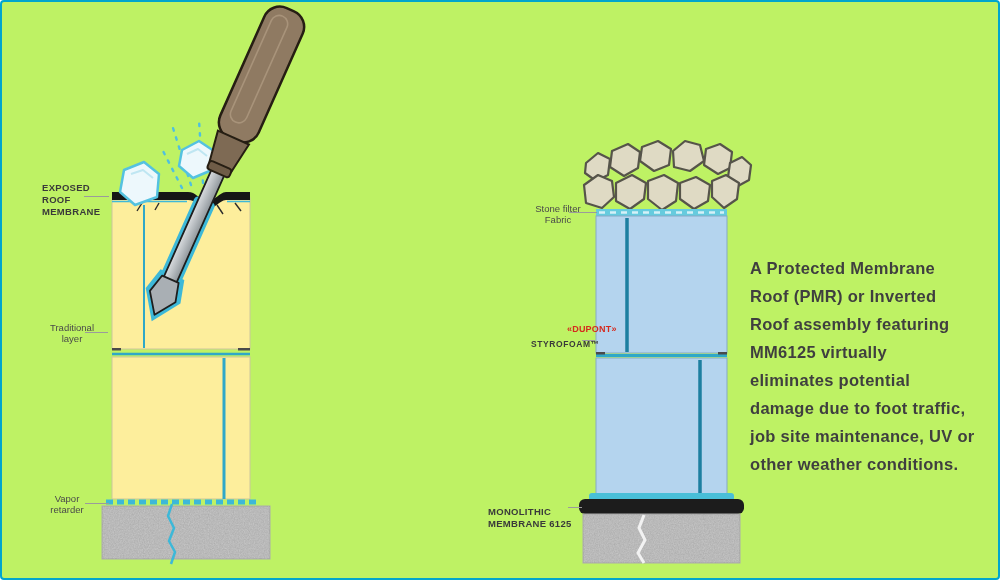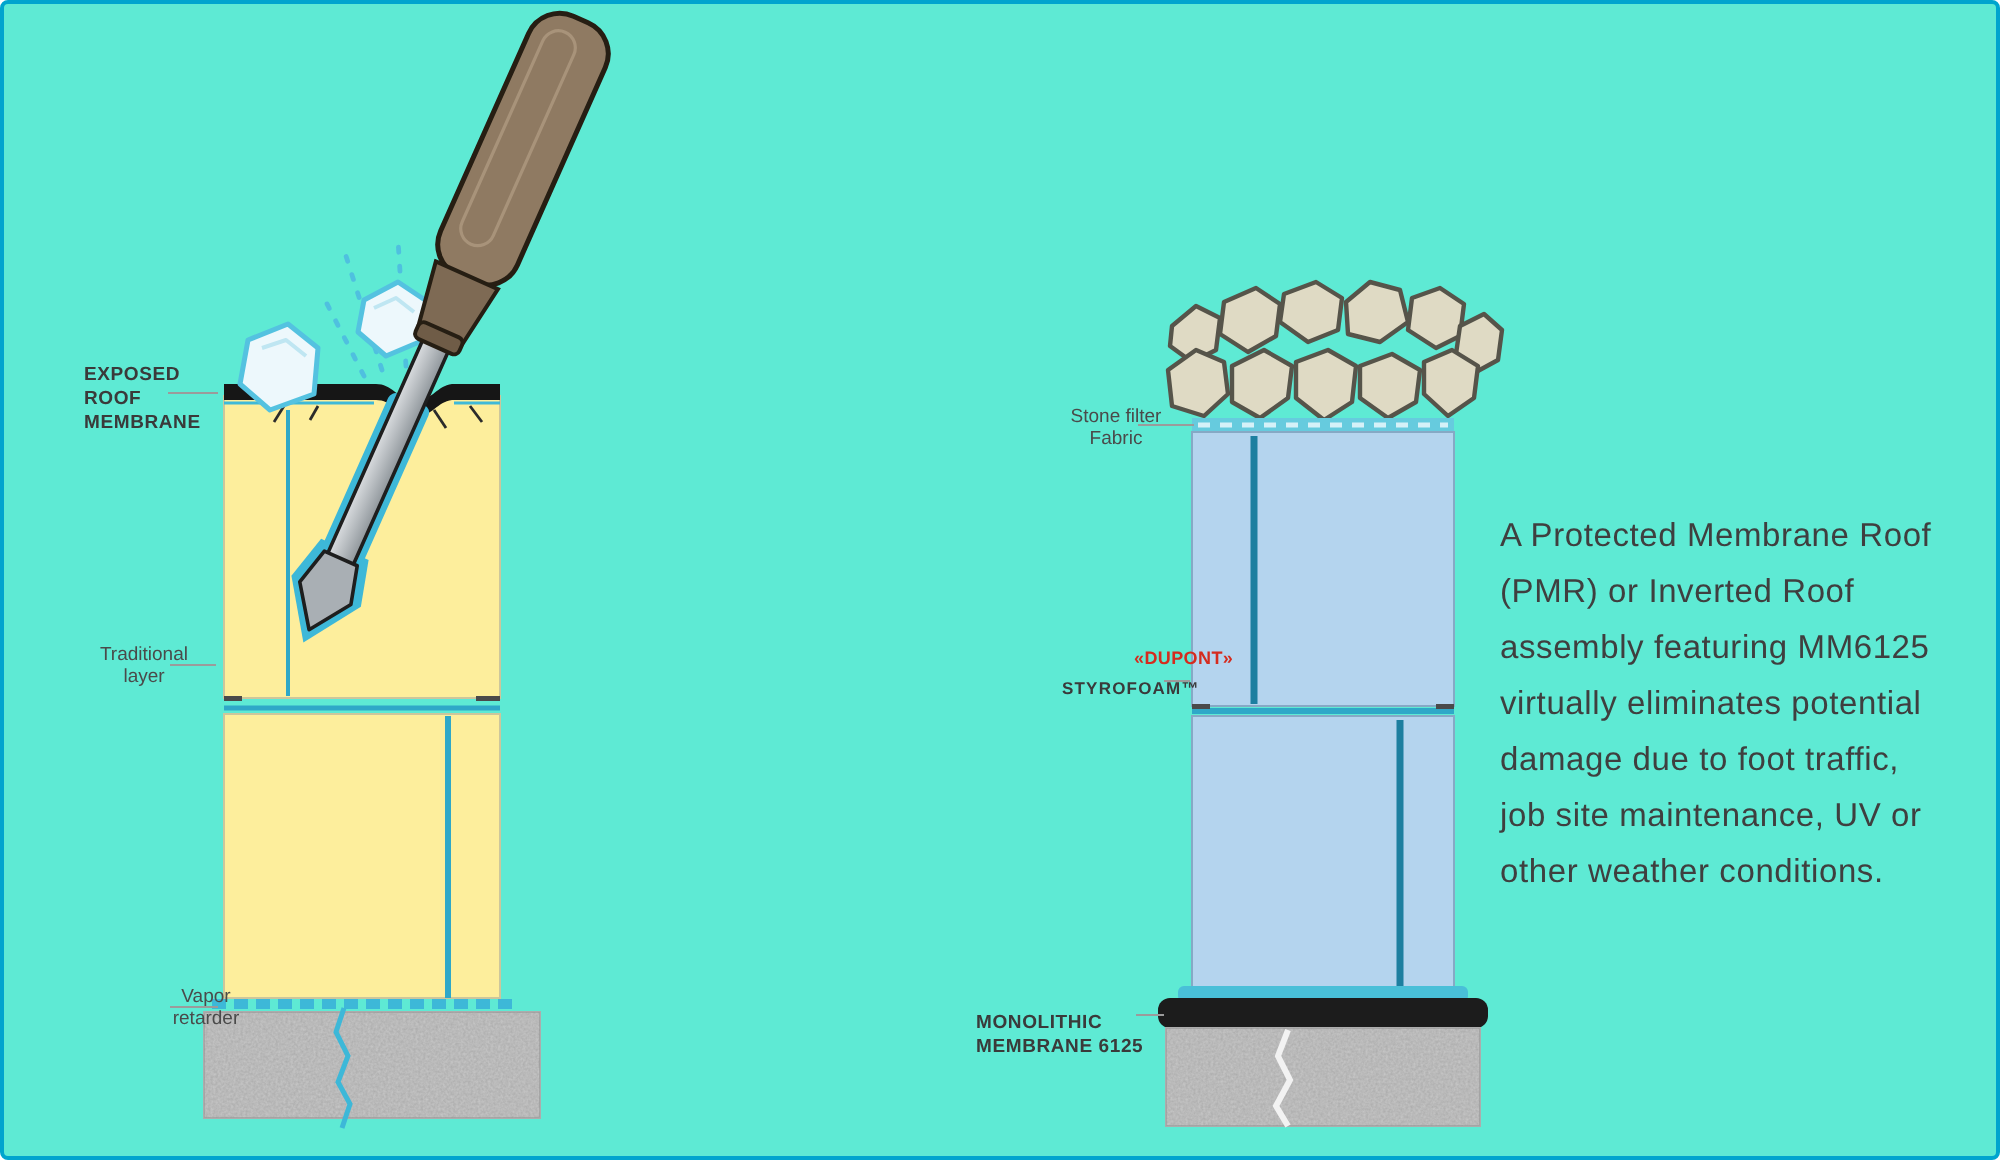--- a/index.html
+++ b/index.html
@@ -1,16 +1,16 @@
 <!DOCTYPE html>
 <html><head>
 <meta charset="utf-8">
 <style>
   html,body{margin:0;padding:0;background:#fff;font-family:"Liberation Sans",sans-serif;}
-  #canvas{position:relative;width:1000px;height:580px;background:#5eead4;border:2px solid #00a5ce;border-radius:4px;box-sizing:border-box;overflow:hidden;}
+  #canvas{position:relative;width:1000px;height:580px;background:#bef264;border:2px solid #00a5ce;border-radius:4px;box-sizing:border-box;overflow:hidden;}
   svg{position:absolute;overflow:visible;}
   .caption{position:absolute;font-size:16.5px;line-height:28px;letter-spacing:.3px;color:#3f3f3f;}
   .lbl-caps{position:absolute;font-size:9.5px;font-weight:bold;line-height:12px;letter-spacing:.3px;color:#3a3a3a;}
   .lbl{position:absolute;font-size:9.5px;font-weight:400;line-height:11px;color:#4a4a4a;text-align:center;}
   .leader{position:absolute;height:0;border-top:1px solid #9b9b9b;}
   .brand{position:absolute;font-size:9px;font-weight:bold;color:#d52b1e;letter-spacing:.2px;}
   .product{position:absolute;font-size:8.5px;font-weight:bold;color:#3a3a3a;letter-spacing:.6px;}
 </style>
 </head>
 <body>
@@ -130,29 +130,29 @@
       <polyline points="72,378 67,391 73,403 66,416 72,426" fill="none" stroke="#F2F2F2" stroke-width="3"></polyline>
     </g>
   </svg>
 
   <div class="lbl-caps" style="left:40px;top:180px;width:70px;">EXPOSED ROOF MEMBRANE</div>
   <div class="leader" style="left:82px;top:194px;width:25px;"></div>
 
   <div class="lbl" style="left:40px;top:320px;width:60px;">Traditional layer</div>
   <div class="leader" style="left:83px;top:330px;width:23px;"></div>
 
-  <div class="lbl" style="left:40px;top:491px;width:50px;margin-left:36px;">Vapor retarder</div>
+  <div class="lbl" style="left:40px;top:491px;width:50px;">Vapor retarder</div>
   <div class="leader" style="left:83px;top:501px;width:24px;"></div>
 
 
   <div class="lbl" style="left:528px;top:201px;width:56px;">Stone filter Fabric</div>
   <div class="leader" style="left:567px;top:210px;width:28px;"></div>
 
   <div class="brand" style="left:529px;top:322px;margin-left:36px;">«DUPONT»</div>
   <div class="product" style="left:529px;top:337px;">STYROFOAM™</div>
   <div class="leader" style="left:580px;top:338px;width:13px;"></div>
 
   <div class="lbl-caps" style="left:486px;top:488px;width:92px;margin-top:16px;">MONOLITHIC MEMBRANE 6125</div>
   <div class="leader" style="left:566px;top:505px;width:14px;"></div>
 
-  <div class="caption" style="left:748px;top:252px;width:225px;">A Protected Membrane Roof (PMR) or Inverted Roof assembly featuring MM6125 virtually eliminates potential damage due to foot traffic, job site maintenance, UV or other weather conditions.</div>
+  <div class="caption" style="left:748px;top:252px;width:225px;font-weight:bold;">A Protected Membrane Roof (PMR) or Inverted Roof assembly featuring MM6125 virtually eliminates potential damage due to foot traffic, job site maintenance, UV or other weather conditions.</div>
 
 </div>
 
 </body></html>

